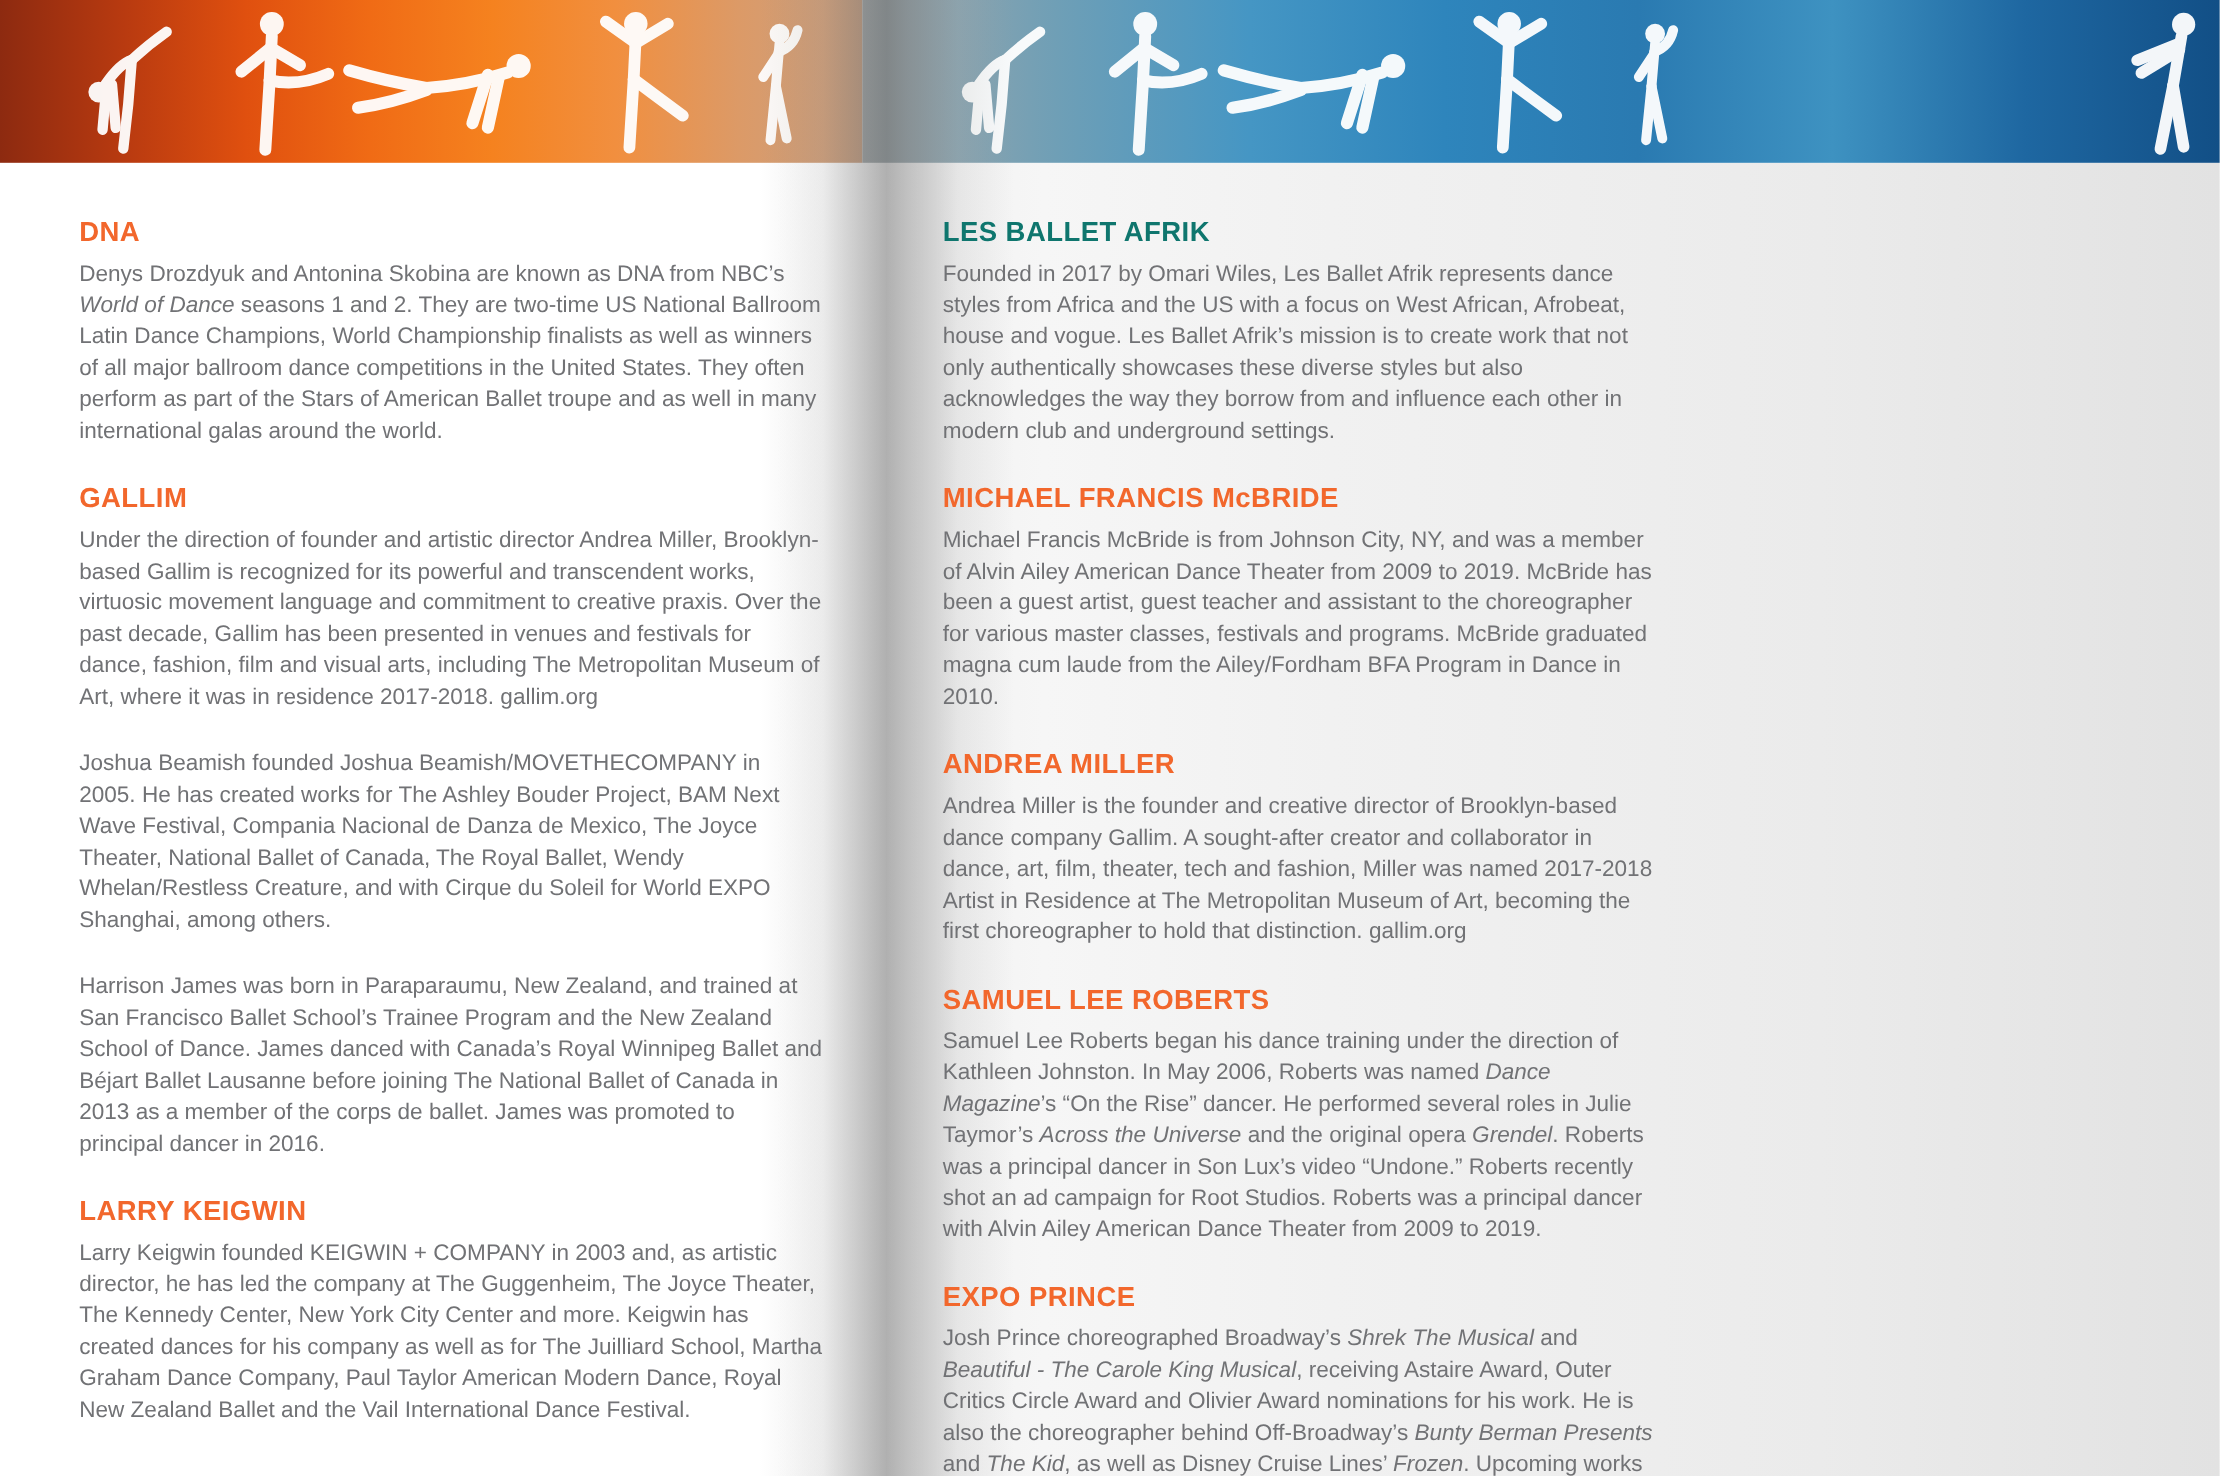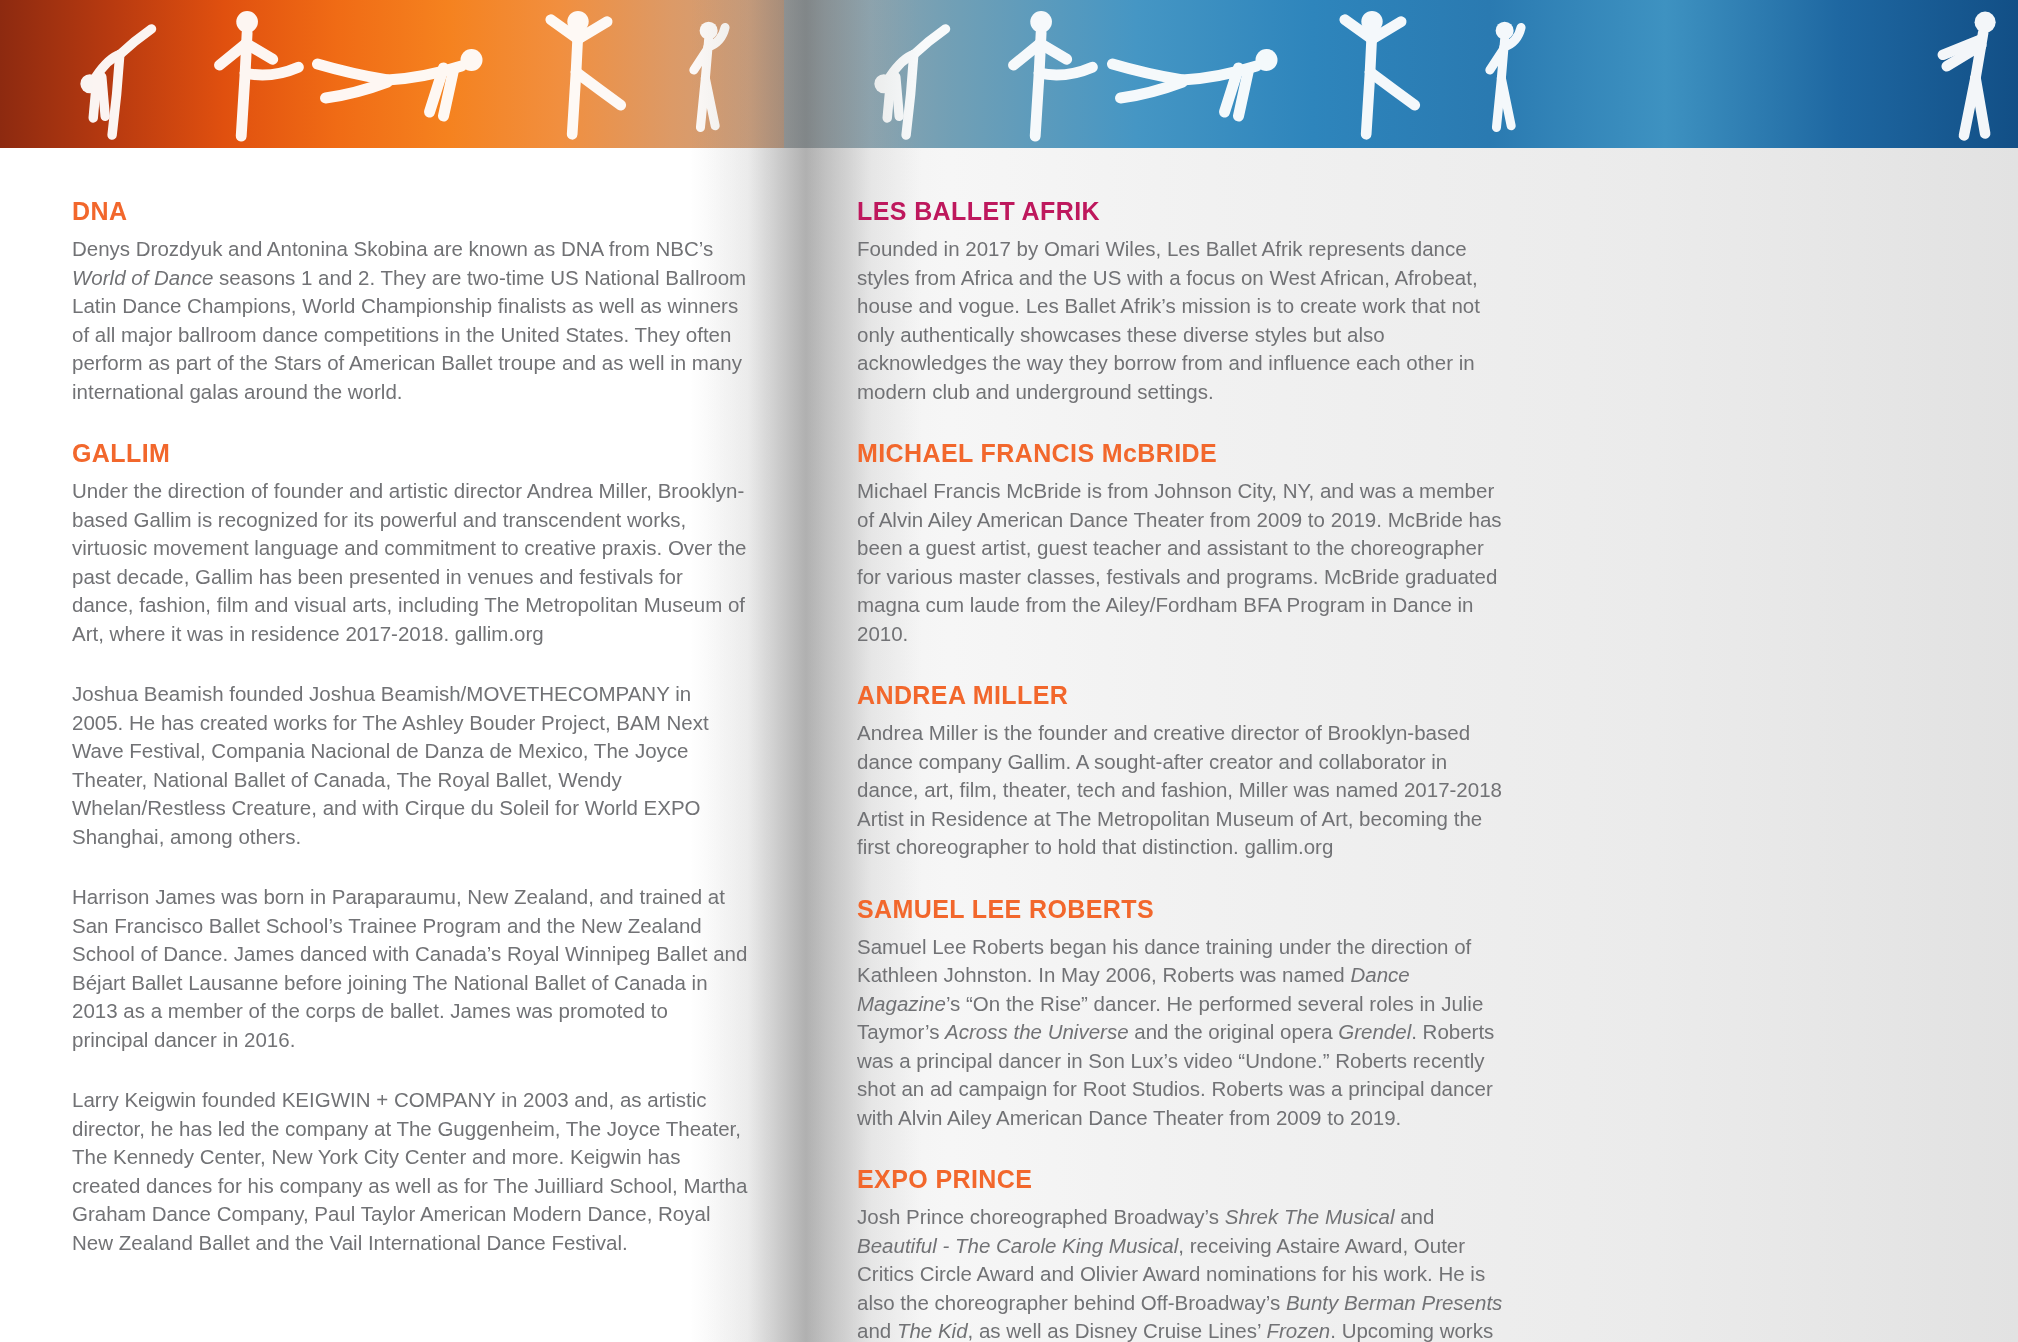--- a/index.html
+++ b/index.html
@@ -181,26 +181,27 @@
       <h2 style="color: rgb(242, 103, 44);">GALLIM</h2>
       <p style="color: rgb(113, 114, 117);"><span>Under the direction of founder and artistic director Andrea Miller, Brooklyn-based Gallim is recognized for its powerful and transcendent works, virtuosic movement language and commitment to creative praxis. Over the past decade, Gallim has been presented in venues and festivals for dance, fashion, film and visual arts, including The Metropolitan Museum of Art, where it was in residence 2017-2018. gallim.org</span></p>
     </section>
     <section class="bio">
       <p style="color: rgb(113, 114, 117);"><span>Joshua Beamish founded Joshua Beamish/MOVETHECOMPANY in 2005. He has created works for The Ashley Bouder Project, BAM Next Wave Festival, Compania Nacional de Danza de Mexico, The Joyce Theater, National Ballet of Canada, The Royal Ballet, Wendy Whelan/Restless Creature, and with Cirque du Soleil for World EXPO Shanghai, among others.</span></p>
     </section>
     <section class="bio">
       <p style="color: rgb(113, 114, 117);"><span>Harrison James was born in Paraparaumu, New Zealand, and trained at San Francisco Ballet School’s Trainee Program and the New Zealand School of Dance. James danced with Canada’s Royal Winnipeg Ballet and Béjart Ballet Lausanne before joining The National Ballet of Canada in 2013 as a member of the corps de ballet. James was promoted to principal dancer in 2016.</span></p>
     </section>
     <section class="bio">
+      <h2 style="color: rgb(242, 103, 44);">LARRY KEIGWIN</h2>
       <p style="color: rgb(113, 114, 117);"><span>Larry Keigwin founded KEIGWIN + COMPANY in 2003 and, as artistic director, he has led the company at The Guggenheim, The Joyce Theater, The Kennedy Center, New York City Center and more. Keigwin has created dances for his company as well as for The Juilliard School, Martha Graham Dance Company, Paul Taylor American Modern Dance, Royal New Zealand Ballet and the Vail International Dance Festival.</span></p>
     </section>
   </div>
 <div class="col col-right">
     <section class="bio">
-      <h2 style="color: #be185d;">LES BALLET AFRIK</h2>
+      <h2 style="color: #0f766e;">LES BALLET AFRIK</h2>
       <p style="color: rgb(113, 114, 117);"><span>Founded in 2017 by Omari Wiles, Les Ballet Afrik represents dance styles from Africa and the US with a focus on West African, Afrobeat, house and vogue. Les Ballet Afrik’s mission is to create work that not only authentically showcases these diverse styles but also acknowledges the way they borrow from and influence each other in modern club and underground settings.</span></p>
     </section>
     <section class="bio">
       <h2 style="color: rgb(242, 103, 44);">MICHAEL FRANCIS McBRIDE</h2>
       <p style="color: rgb(113, 114, 117);"><span>Michael Francis McBride is from Johnson City, NY, and was a member of Alvin Ailey American Dance Theater from 2009 to 2019. McBride has been a guest artist, guest teacher and assistant to the choreographer for various master classes, festivals and programs. McBride graduated magna cum laude from the Ailey/Fordham BFA Program in Dance in 2010.</span></p>
     </section>
     <section class="bio">
       <h2 style="color: rgb(242, 103, 44);">ANDREA MILLER</h2>
       <p style="color: rgb(113, 114, 117);"><span>Andrea Miller is the founder and creative director of Brooklyn-based dance company Gallim. A sought-after creator and collaborator in dance, art, film, theater, tech and fashion, Miller was named 2017-2018 Artist in Residence at The Metropolitan Museum of Art, becoming the first choreographer to hold that distinction. gallim.org</span></p>
     </section>

